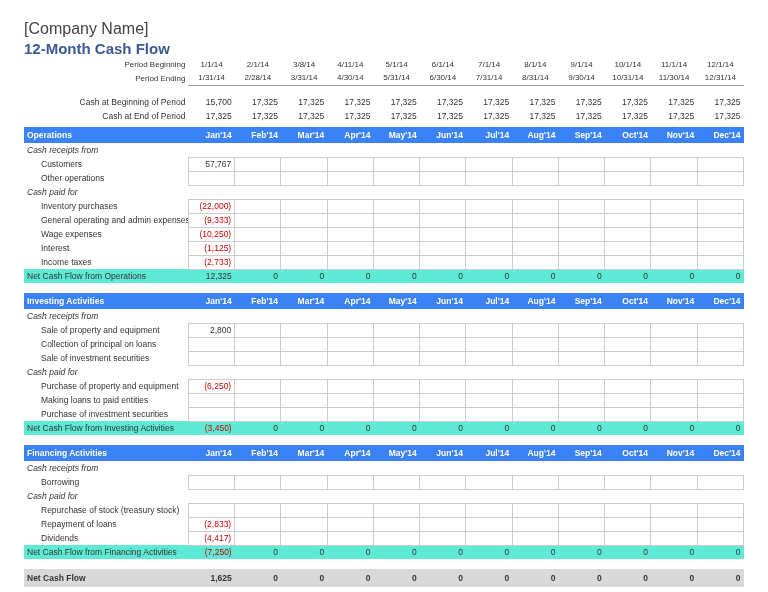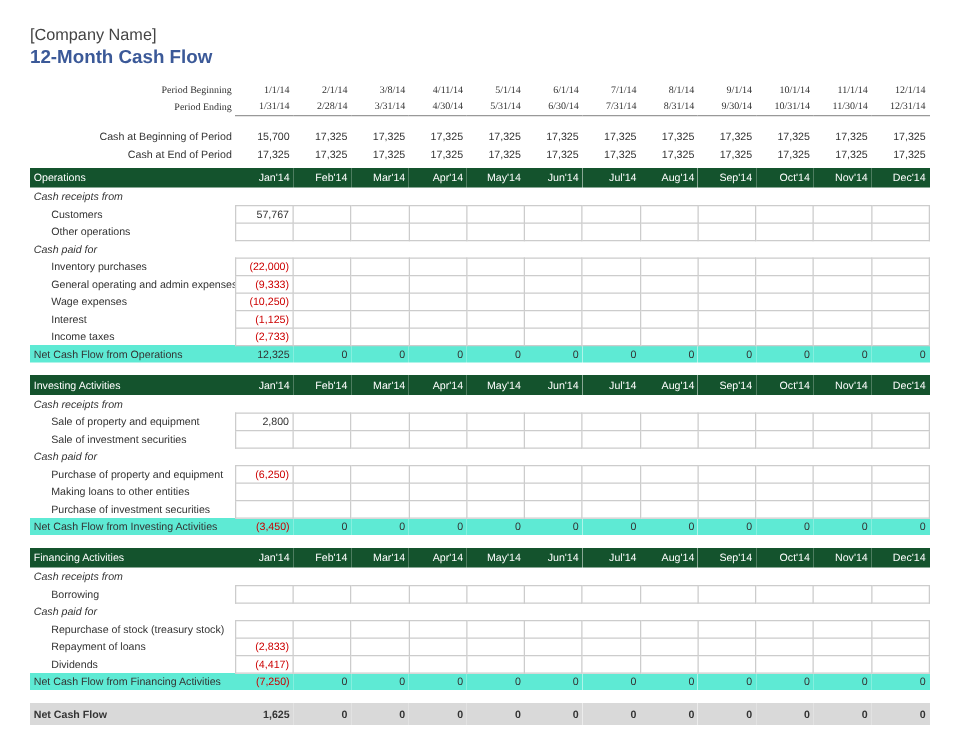--- a/index.html
+++ b/index.html
@@ -5,38 +5,38 @@
   * { box-sizing: border-box; }
   body {
     margin: 0;
     padding: 20px 24px;
     font-family: Arial, sans-serif;
     font-size: 9px;
     color: #333;
     background: #fff;
     width: 768px;
   }
-  .company { font-size: 13px; color: #444; margin-bottom: 2px; }
-  .title { font-size: 15px; color: #3b5998; font-weight: bold; margin-bottom: 10px; }
+  .company { font-size: 16px; color: #444; margin-bottom: 2px; }
+  .title { font-size: 15px; color: #3b5998; font-weight: bold; }
   table { border-collapse: collapse; width: 100%; table-layout: fixed; }
   td, th { padding: 1px 3px; font-size: 8.5px; vertical-align: middle; height: 14px; overflow: hidden; white-space: nowrap; }
   .label-col { width: 160px; text-align: left; }
   .val-col { width: 45px; text-align: right; }
   .right { text-align: right; }
-  .section-header td { background: #14532d; color: #fff; font-weight: normal; height: 16px; }
+  .section-header td { background: #3b82f6; color: #fff; font-weight: bold; height: 16px; }
   .section-header .label-col { text-align: left; }
   .italic { font-style: italic; }
   .indent { padding-left: 14px; }
   .neg { color: #cc0000; }
   .grid td.val-col { border: 1px solid #ccc; background: #fff; }
   .subtotal td { background: #5eead4; font-weight: normal; }
   .subtotal .label-col { color: #333; }
   .net-cashflow td { background: #d9d9d9; font-weight: bold; height: 18px; }
-  .period-row td { font-size: 8px; font-family: Liberation Serif, serif; }
-  .period-row .val-col { border-bottom: 1px solid #999; }
+  .period-row td { font-size: 8px; }
+  .period-row .val-col { border-bottom: 1px solid #999; text-align: center; }
   .period-begin .val-col { border-bottom: none; }
   .cash-row td { font-size: 8.5px; }
   .spacer td { height: 10px; }
   .thin-spacer td { height: 4px; }
 </style>
 </head>
 <body>
 
 <div class="company">[Company Name]</div>
 <div class="title">12-Month Cash Flow</div>
@@ -331,20 +331,35 @@
         <td class="val-col right"></td>
         <td class="val-col right"></td>
         <td class="val-col right"></td>
         <td class="val-col right"></td>
         <td class="val-col right"></td>
         <td class="val-col right"></td>
         <td class="val-col right"></td>
         <td class="val-col right"></td>
       </tr>
       <tr class="grid">
+        <td class="label-col"><span class="indent">Collection of principal on loans</span></td>
+        <td class="val-col right"></td>
+        <td class="val-col right"></td>
+        <td class="val-col right"></td>
+        <td class="val-col right"></td>
+        <td class="val-col right"></td>
+        <td class="val-col right"></td>
+        <td class="val-col right"></td>
+        <td class="val-col right"></td>
+        <td class="val-col right"></td>
+        <td class="val-col right"></td>
+        <td class="val-col right"></td>
+        <td class="val-col right"></td>
+      </tr>
+      <tr class="grid">
         <td class="label-col"><span class="indent">Sale of investment securities</span></td>
         <td class="val-col right"></td>
         <td class="val-col right"></td>
         <td class="val-col right"></td>
         <td class="val-col right"></td>
         <td class="val-col right"></td>
         <td class="val-col right"></td>
         <td class="val-col right"></td>
         <td class="val-col right"></td>
         <td class="val-col right"></td>
@@ -376,21 +391,21 @@
         <td class="val-col right"></td>
         <td class="val-col right"></td>
         <td class="val-col right"></td>
         <td class="val-col right"></td>
         <td class="val-col right"></td>
         <td class="val-col right"></td>
         <td class="val-col right"></td>
         <td class="val-col right"></td>
       </tr>
       <tr class="grid">
-        <td class="label-col"><span class="indent">Making loans to other entities</span></td>
+        <td class="label-col"><span class="indent">Making loans to paid entities</span></td>
         <td class="val-col right"></td>
         <td class="val-col right"></td>
         <td class="val-col right"></td>
         <td class="val-col right"></td>
         <td class="val-col right"></td>
         <td class="val-col right"></td>
         <td class="val-col right"></td>
         <td class="val-col right"></td>
         <td class="val-col right"></td>
         <td class="val-col right"></td>

